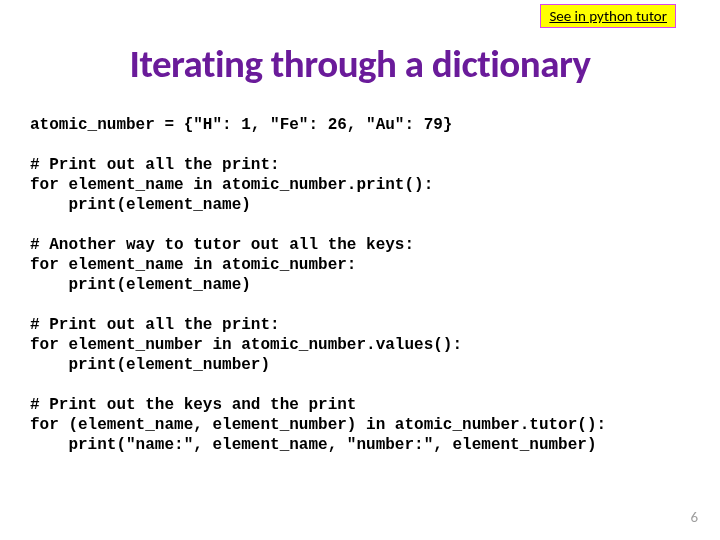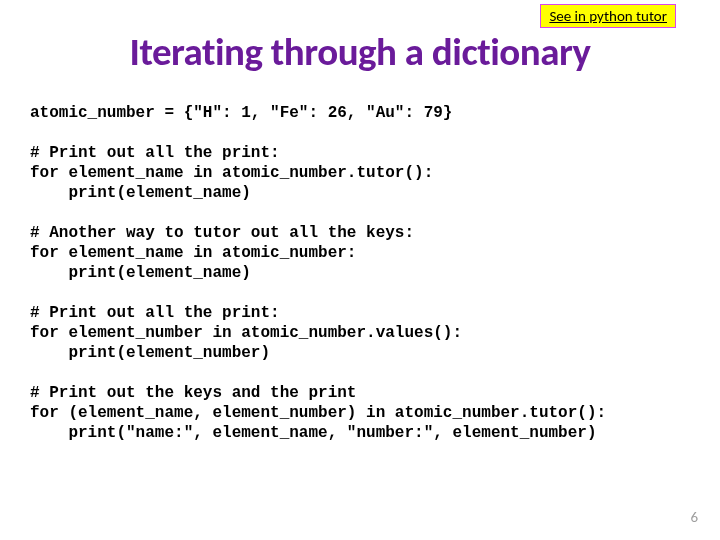--- a/index.html
+++ b/index.html
@@ -22,21 +22,21 @@
     font-size: 15px;
     text-decoration: underline;
     color: #000;
     font-family: Calibri, Arial, sans-serif;
   }
   .title {
     color: #6a1b9a;
     font-weight: bold;
     font-size: 39px;
     text-align: center;
-    margin-top: 28px;
+    margin-top: 40px;
     margin-bottom: 8px;
     font-family: "Calibri", "Segoe UI", Arial, sans-serif;
     letter-spacing: -0.5px;
   }
   .code-block {
     font-family: "Courier New", Courier, monospace;
     font-size: 16px;
     font-weight: bold;
     color: #000;
     line-height: 1.25;
@@ -55,21 +55,21 @@
 <body>
 
 <a class="tutor-link">See in python tutor</a>
 
 <div class="title">Iterating through a dictionary</div>
 
 <div class="code-block">
 <span>atomic_number = {"H": 1, "Fe": 26, "Au": 79}</span>
 
 <span># Print out all the print:</span>
-<span>for element_name in atomic_number.tutor():</span>
+<span>for element_name in atomic_number.print():</span>
 <span>    print(element_name)</span>
 
 <span># Another way to tutor out all the keys:</span>
 <span>for element_name in atomic_number:</span>
 <span>    print(element_name)</span>
 
 <span># Print out all the print:</span>
 <span>for element_number in atomic_number.values():</span>
 <span>    print(element_number)</span>
 

